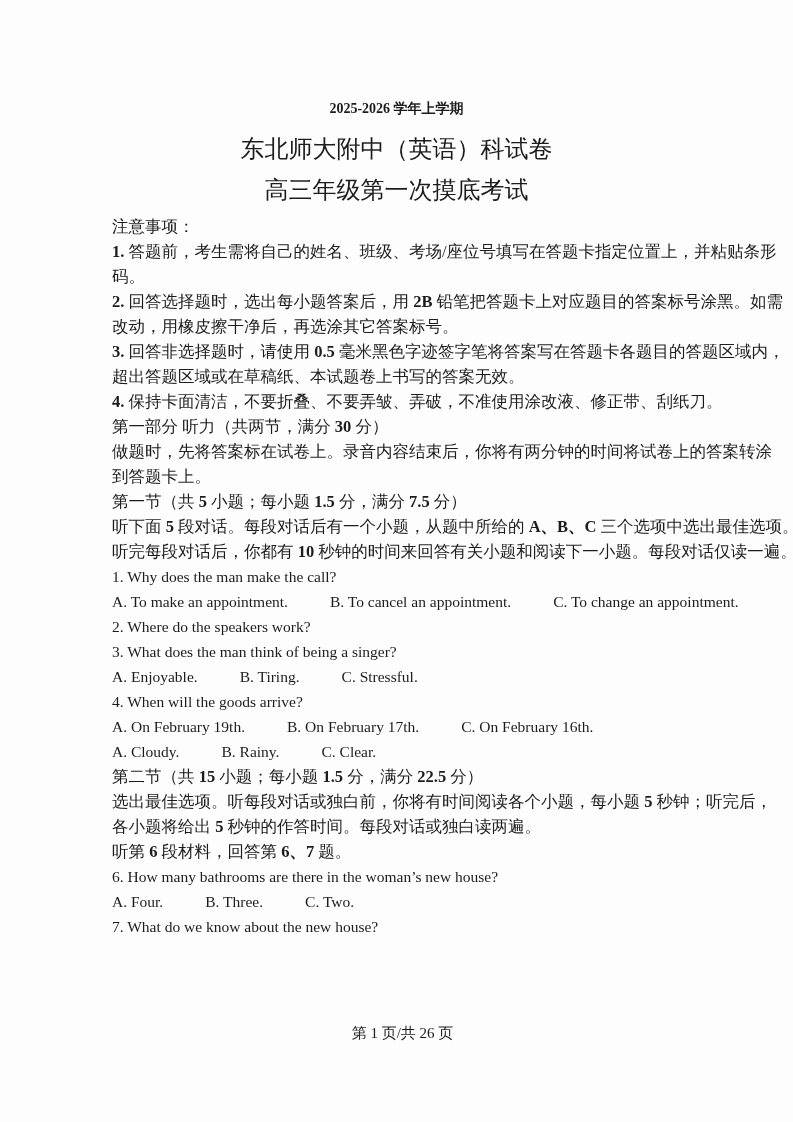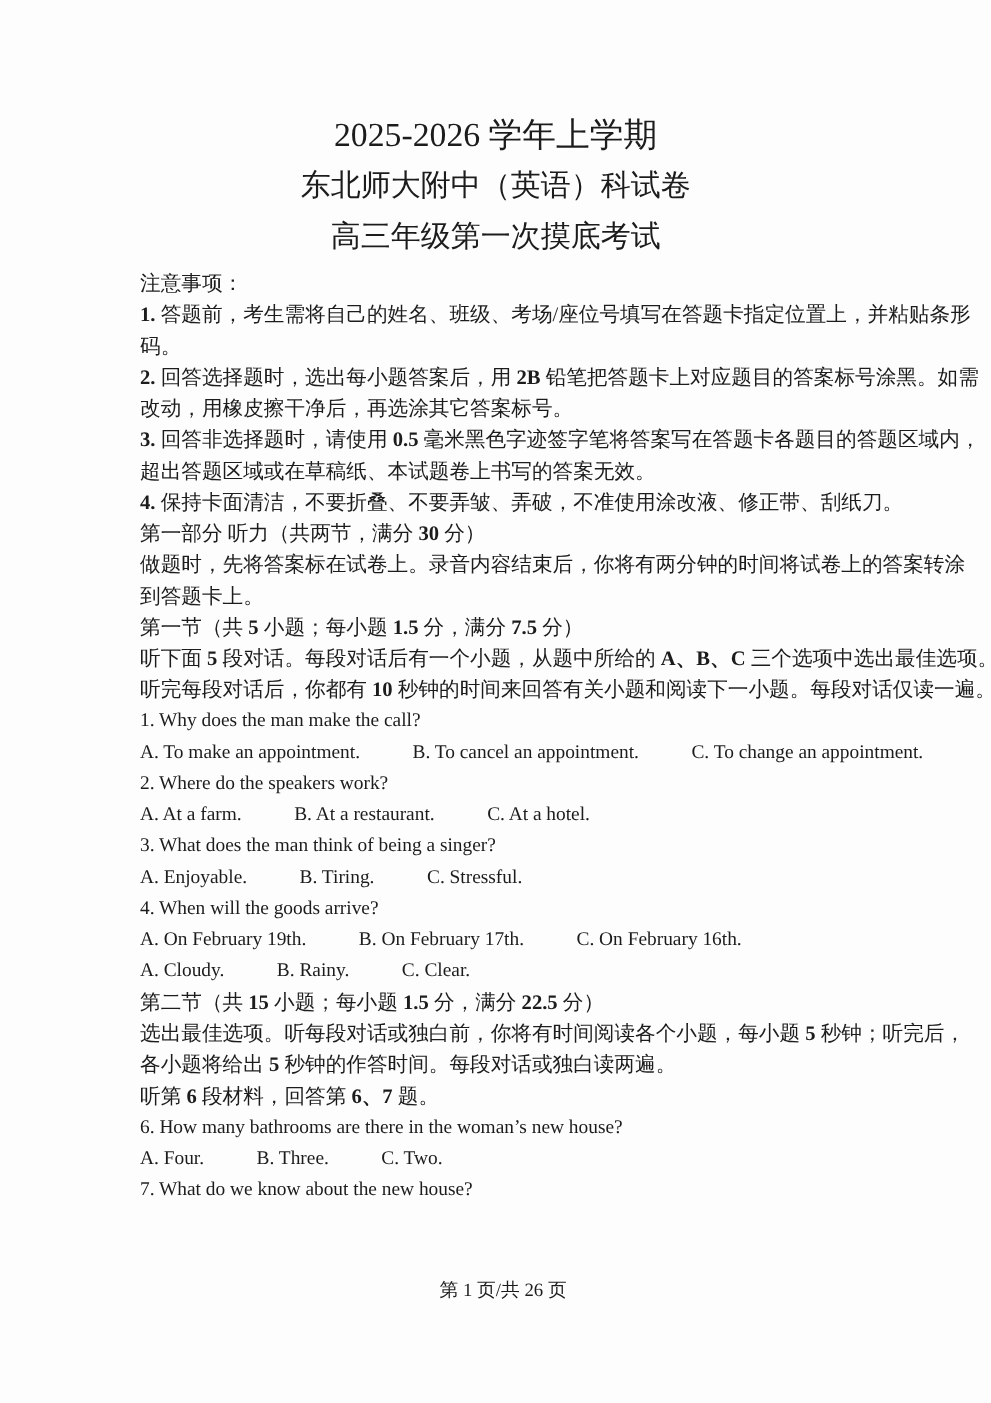--- a/index.html
+++ b/index.html
@@ -9,21 +9,21 @@
     font-family: "Liberation Serif", "DejaVu Serif", serif;
     color: #1c1c1c;
   }
   .page {
     position: relative;
     width: 793px; height: 1122px;
     overflow: hidden;
     background: #fdfdfd;
   }
   .header { text-align: center; padding-top: 88px; }
-  .header .h1 { font-size: 27px; font-weight: normal; line-height: 41px; }
+  .header .h1 { font-size: 14px; font-weight: bold; line-height: 41px; }
   .header .h2, .header .h3 { font-size: 24px; font-weight: normal; line-height: 41px; text-align: center; }
   .docbody { padding: 3px 50px 0 68px; }
   .line {
     font-size: 16.5px;
     line-height: 25px;
     white-space: nowrap;
     margin-left: 44px;
   }
   .line.q, .line.opts { font-size: 15.5px; }
   .b { font-weight: bold; }
@@ -58,21 +58,20 @@
       <div class="line cn"><span class="b">4.</span><span> 保持卡面清洁，不要折叠、不要弄皱、弄破，不准使用涂改液、修正带、刮纸刀。</span></div>
       <div class="line cn"><span>第一部分 听力（共两节，满分 </span><span class="b">30</span><span> 分）</span></div>
       <div class="line cn"><span>做题时，先将答案标在试卷上。录音内容结束后，你将有两分钟的时间将试卷上的答案转涂</span></div>
       <div class="line cn"><span>到答题卡上。</span></div>
       <div class="line cn"><span>第一节（共 </span><span class="b">5</span><span> 小题；每小题 </span><span class="b">1.5</span><span> 分，满分 </span><span class="b">7.5</span><span> 分）</span></div>
       <div class="line cn"><span>听下面 </span><span class="b">5</span><span> 段对话。每段对话后有一个小题，从题中所给的 </span><span class="b">A、B、C</span><span> 三个选项中选出最佳选项。</span></div>
       <div class="line cn"><span>听完每段对话后，你都有 </span><span class="b">10</span><span> 秒钟的时间来回答有关小题和阅读下一小题。每段对话仅读一遍。</span></div>
       <div class="line q"><span>1. </span><span>Why does the man make the call?</span></div>
       <div class="line opts"><span class="opt">A. To make an appointment.</span><span class="opt">B. To cancel an appointment.</span><span class="opt">C. To change an appointment.</span></div>
       <div class="line q"><span>2. </span><span>Where do the speakers work?</span></div>
-      <div class="line opts"><span class="opt">A. At a farm.</span><span class="opt">B. At a restaurant.</span><span class="opt">C. At a hotel.</span></div>
       <div class="line q"><span>3. </span><span>What does the man think of being a singer?</span></div>
       <div class="line opts"><span class="opt">A. Enjoyable.</span><span class="opt">B. Tiring.</span><span class="opt">C. Stressful.</span></div>
       <div class="line q"><span>4. </span><span>When will the goods arrive?</span></div>
       <div class="line opts"><span class="opt">A. On February 19th.</span><span class="opt">B. On February 17th.</span><span class="opt">C. On February 16th.</span></div>
       <div class="line opts"><span class="opt">A. Cloudy.</span><span class="opt">B. Rainy.</span><span class="opt">C. Clear.</span></div>
       <div class="line cn"><span>第二节（共 </span><span class="b">15</span><span> 小题；每小题 </span><span class="b">1.5</span><span> 分，满分 </span><span class="b">22.5</span><span> 分）</span></div>
       <div class="line cn"><span>选出最佳选项。听每段对话或独白前，你将有时间阅读各个小题，每小题 </span><span class="b">5</span><span> 秒钟；听完后，</span></div>
       <div class="line cn"><span>各小题将给出 </span><span class="b">5</span><span> 秒钟的作答时间。每段对话或独白读两遍。</span></div>
       <div class="line cn"><span>听第 </span><span class="b">6</span><span> 段材料，回答第 </span><span class="b">6、7</span><span> 题。</span></div>
       <div class="line q"><span>6. </span><span>How many bathrooms are there in the woman’s new house?</span></div>

